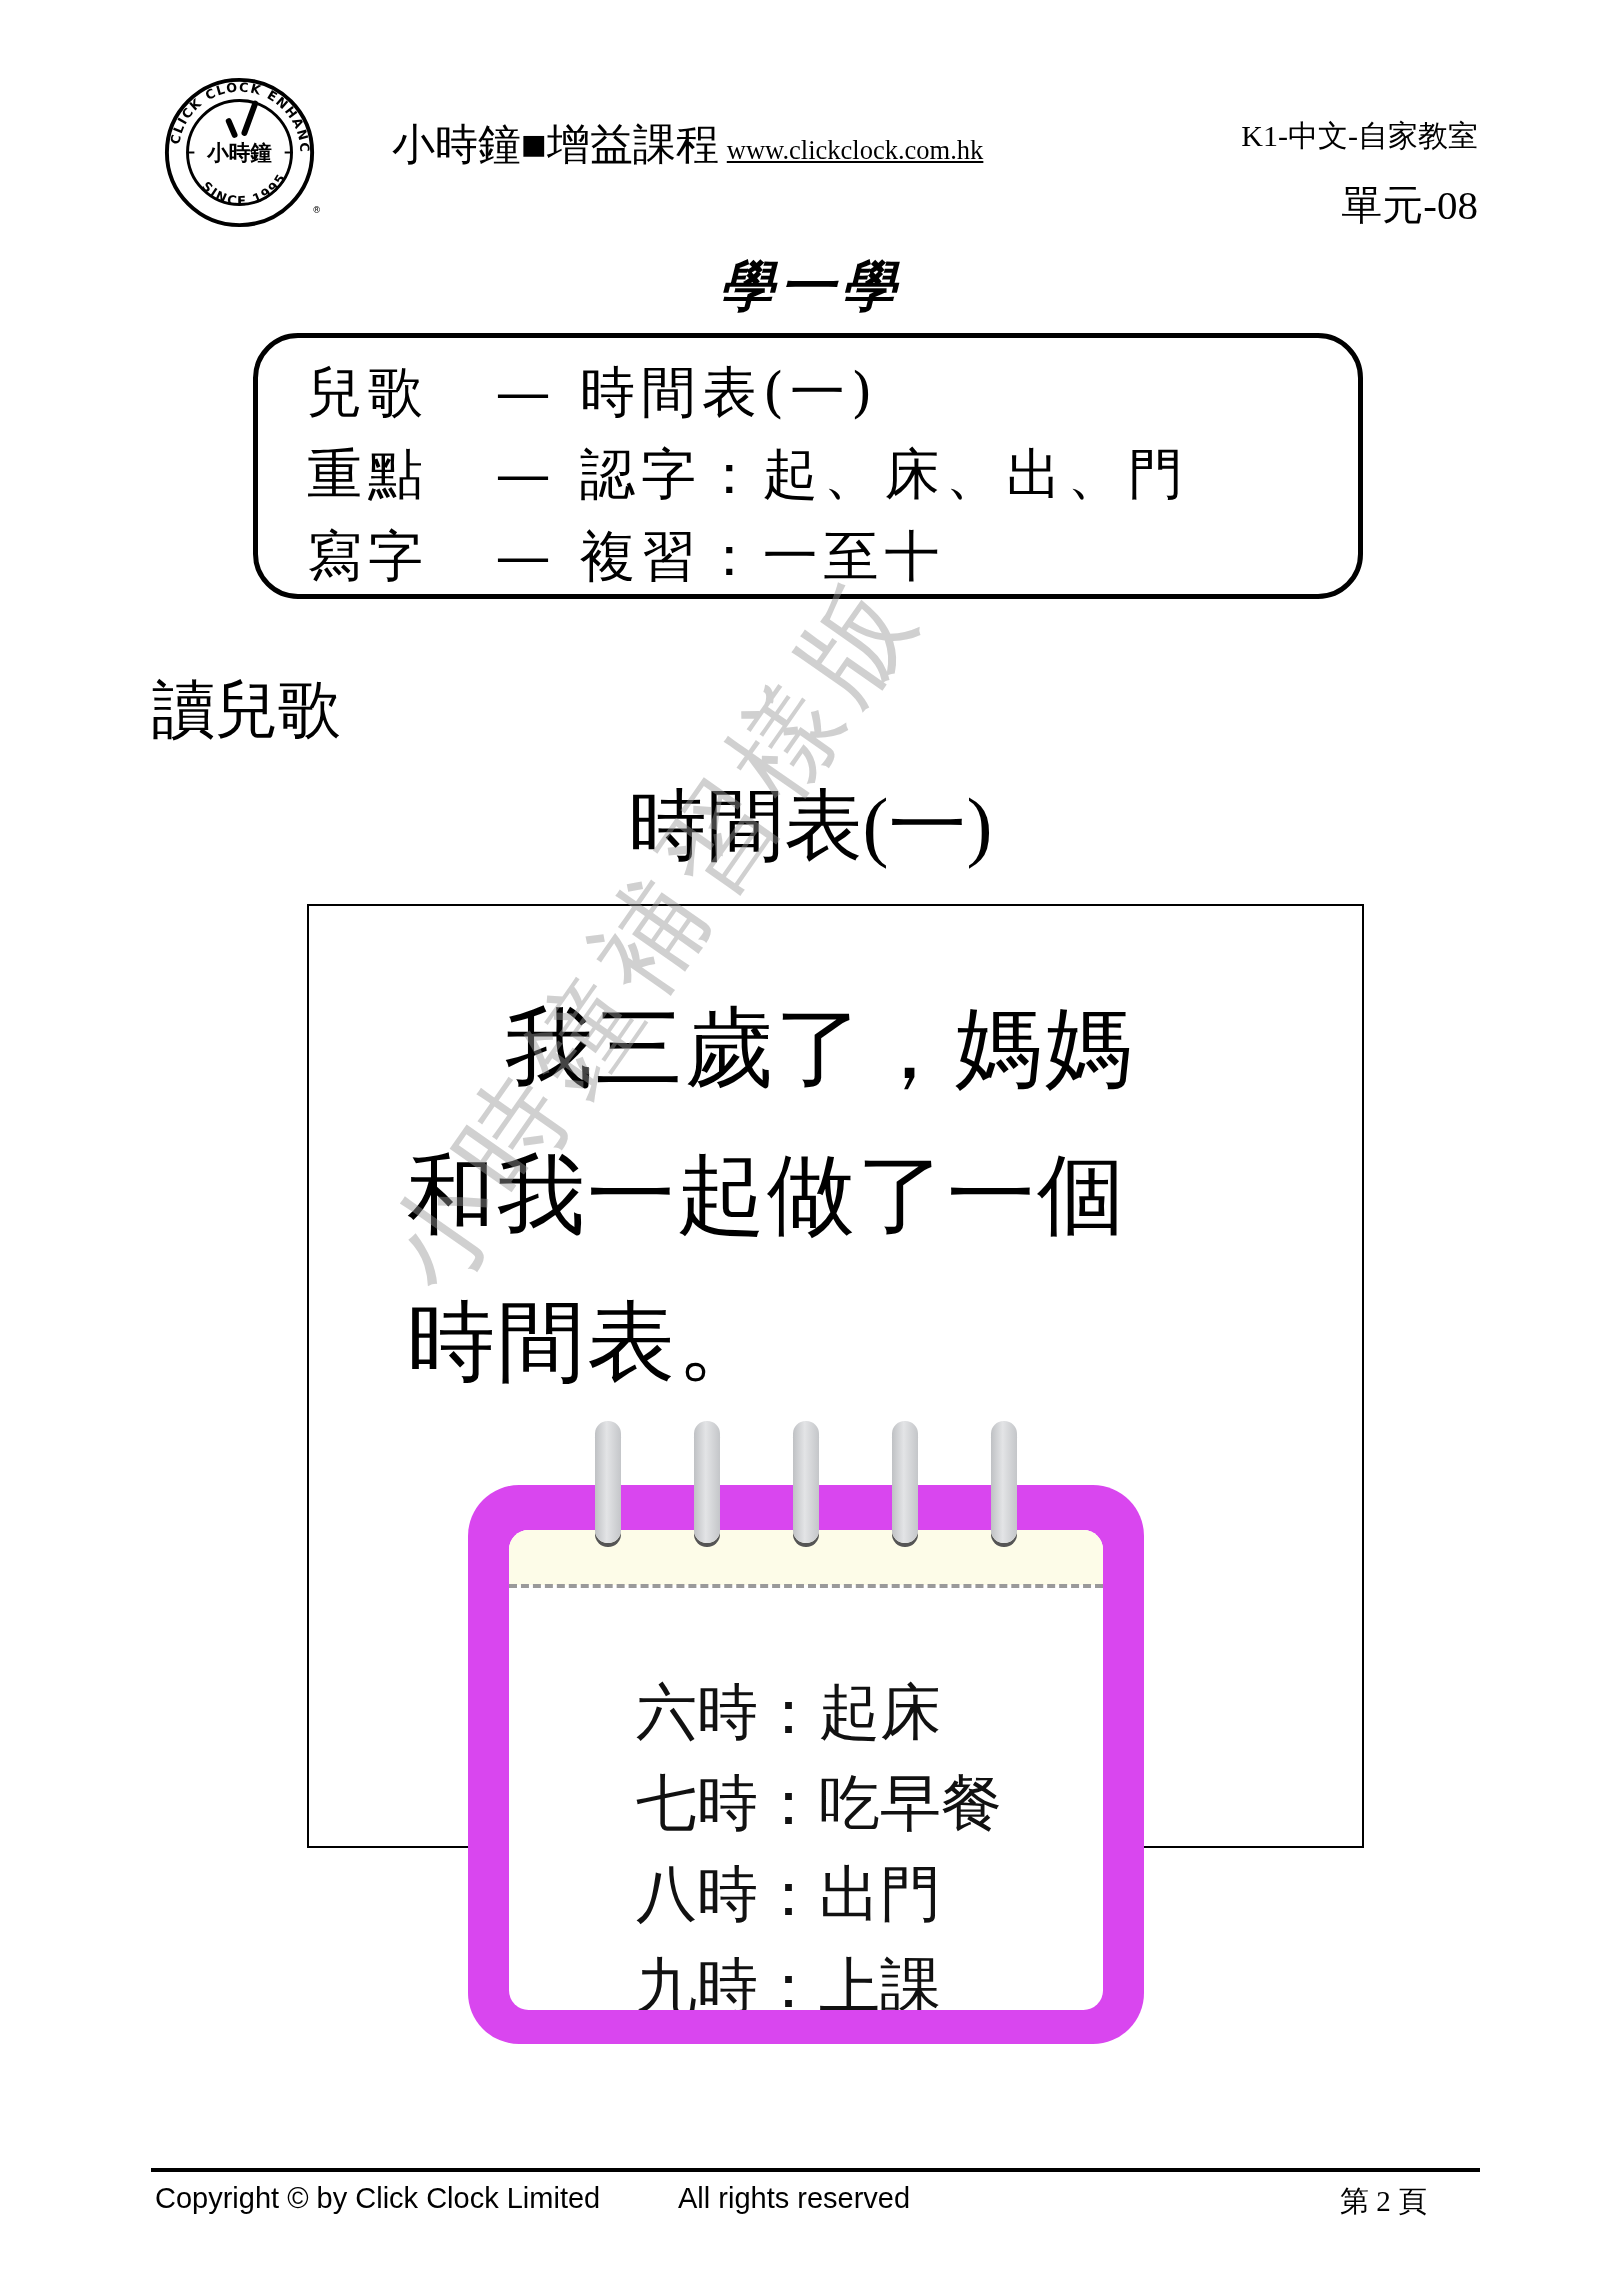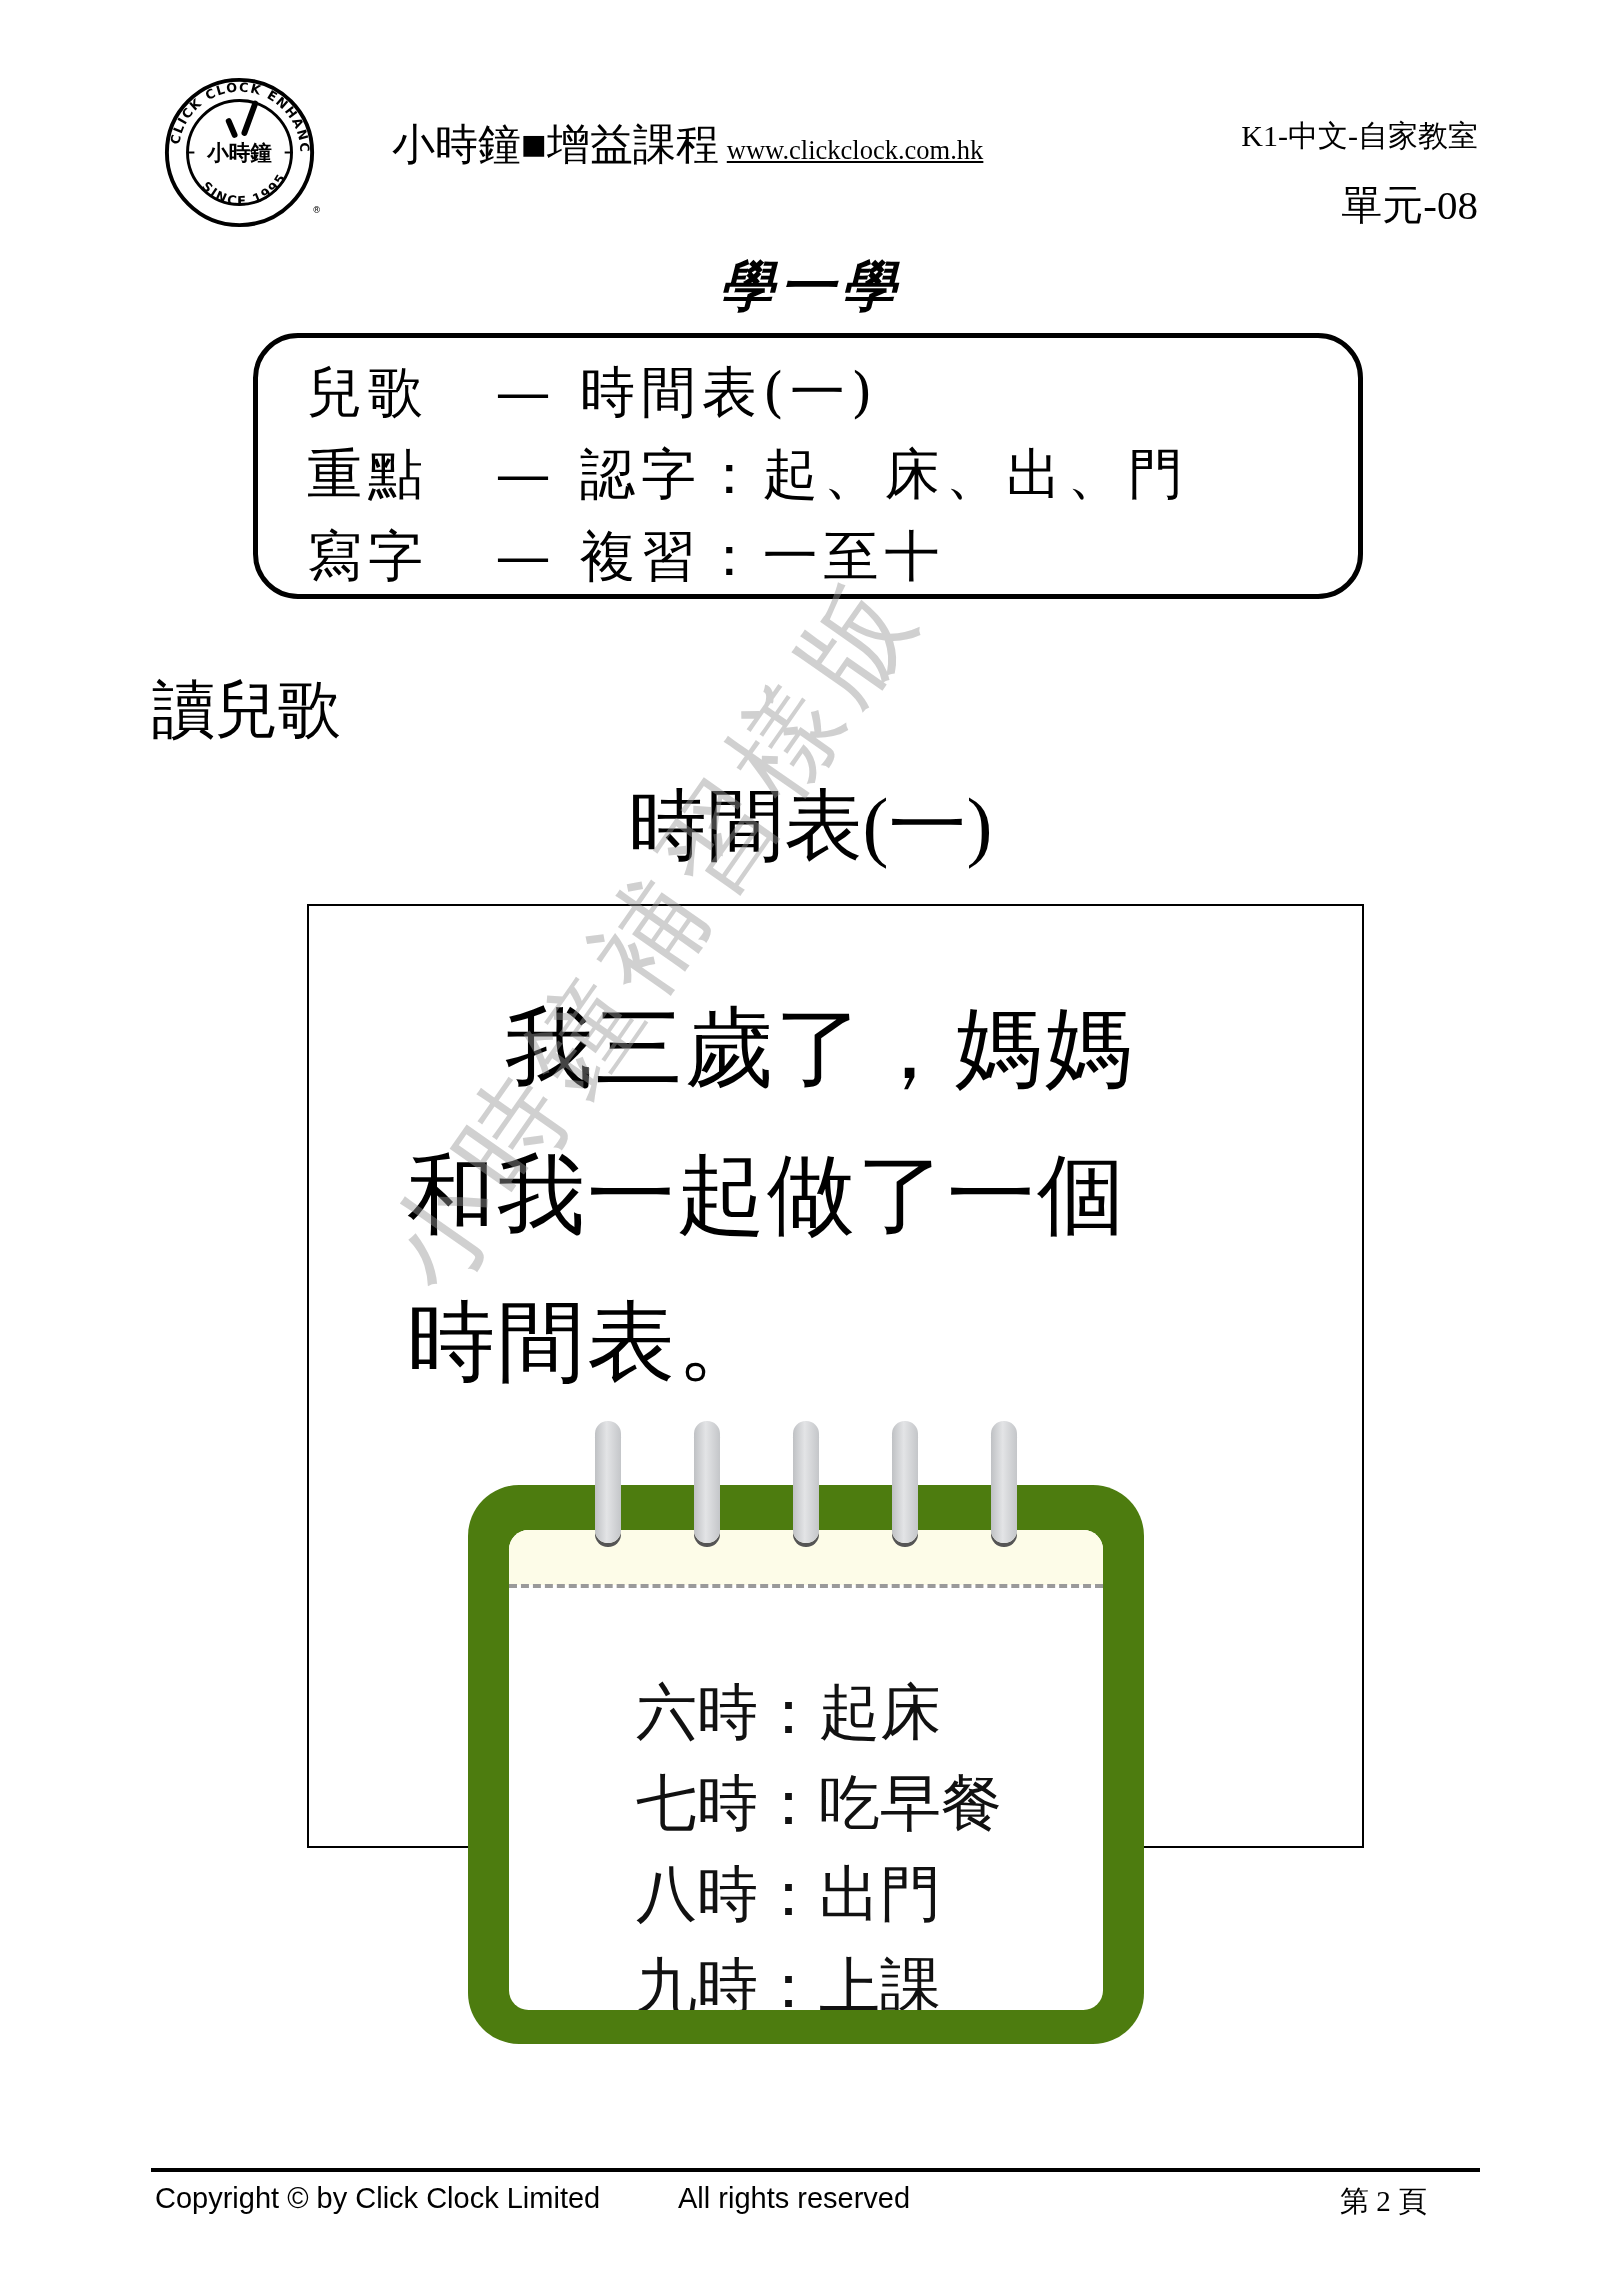--- a/index.html
+++ b/index.html
@@ -24,21 +24,21 @@
 
   .read-label { left:152px; top:667px; font-size:63px; font-family:"Liberation Serif", serif; }
 
   .poem-title { left:0; width:1621px; top:774px; text-align:center; font-size:78px; font-family:"Liberation Serif", serif; }
 
   
   .poem-box { left:307px; top:904px; width:1057px; height:944px; border:2.9px solid #000; box-sizing:border-box; }
   .poem-line { position:absolute; font-size:88px; font-family:"Liberation Serif", serif; white-space:nowrap; letter-spacing:2px; }
 
   
-  .notepad { left:468px; top:1485px; width:676px; height:559px; background:#4d7c0f; border-radius:51px; }
+  .notepad { left:468px; top:1485px; width:676px; height:559px; background:#d946ef; border-radius:51px; }
   .notepad-paper { position:absolute; left:41px; top:45px; width:594px; height:480px; background:#ffffff; border-radius:19.6px; overflow:hidden; }
   .notepad-top { position:absolute; left:0; top:0; width:100%; height:55px; background:#fdfce8; }
   .notepad-dash { position:absolute; left:0; top:54px; width:100%; height:0; border-top:4.9px dashed #9a9a9a; }
   .ring { position:absolute; top:1421px; width:25.5px; height:122px; border-radius:12.7px;
           background:linear-gradient(90deg,#bfc1c4 0%,#e3e4e6 45%,#c4c6c9 100%); box-shadow:0 3.9px 0 #555; }
   .entry { position:absolute; left:127px; font-size:61px; font-family:"DejaVu Sans", sans-serif; white-space:nowrap; color:#111; }
 
   
   .watermark { left:353px; top:1235px; font-size:108px; color:rgba(150,150,150,0.45); transform-origin:0 0; transform:rotate(-55deg);
                white-space:nowrap; letter-spacing:11.8px; font-family:"DejaVu Serif", serif; pointer-events:none; }

